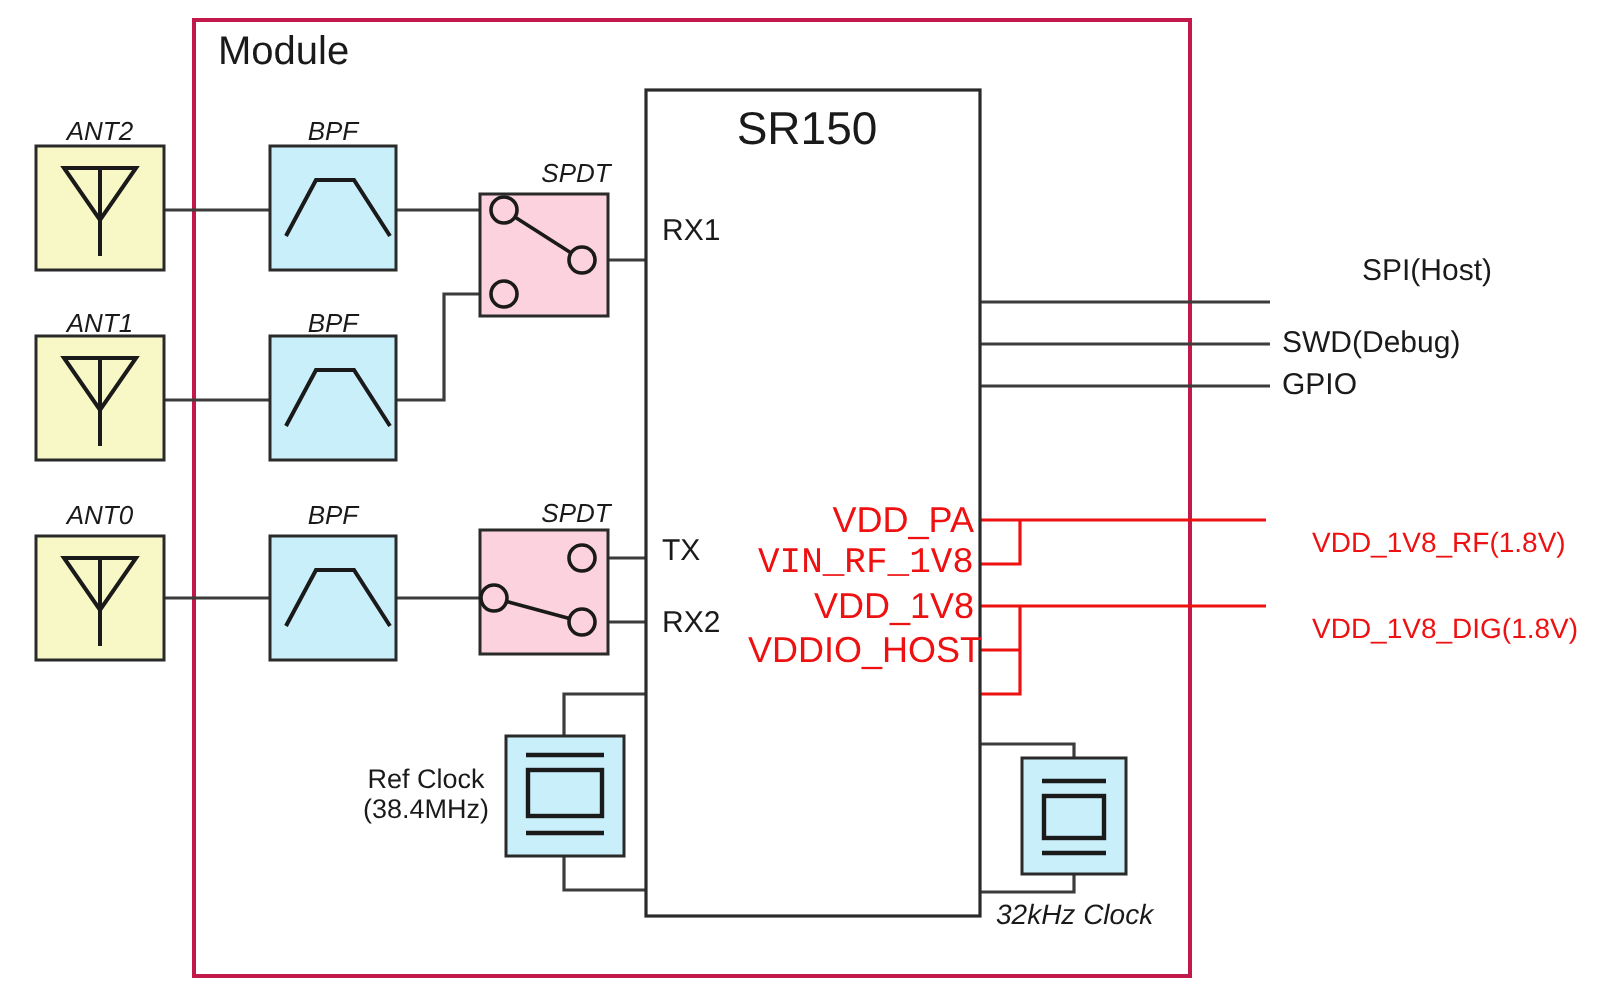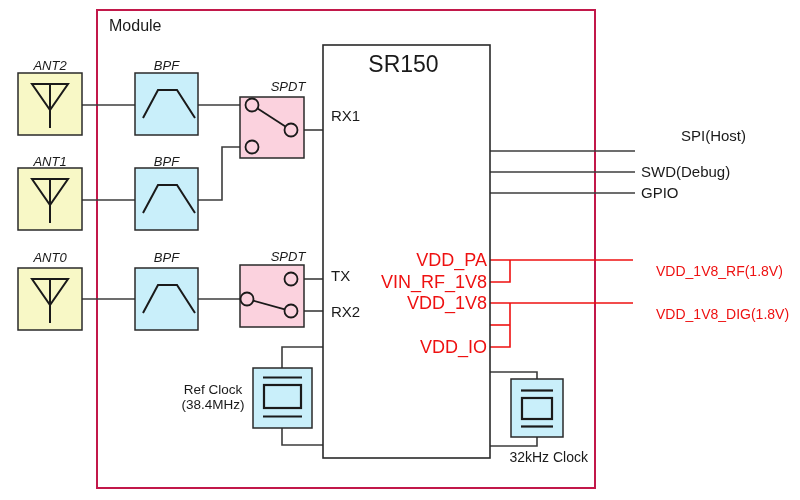--- a/index.html
+++ b/index.html
@@ -2,43 +2,43 @@
 <html><head>
 <meta charset="utf-8">
 <style>
   html,body{margin:0;padding:0;background:#ffffff;}
   #stage{
     position:relative;width:800px;height:500px;background:#ffffff;overflow:hidden;
     font-family:"Liberation Sans","DejaVu Sans",sans-serif;color:#1a1a1a;
   }
   #wires{position:absolute;left:0;top:0;width:800px;height:500px;}
   .lbl{position:absolute;white-space:nowrap;}
-  .module-title{left:109px;top:14px;font-size:16px;line-height:24px;}
+  .module-title{left:109px;top:14px;font-size:20px;line-height:24px;}
   .chip-title{left:323px;top:52px;width:161px;text-align:center;font-size:23px;line-height:25px;}
   .pin{font-size:15px;line-height:15px;left:331px;}
   .pin.rx1{top:108px;}
   .pin.tx{top:268px;}
   .pin.rx2{top:304px;}
   .pwrpin{left:374px;width:113px;text-align:right;font-size:18px;line-height:15px;color:#ee1111;}
-  .pwrpin.p1{top:253px;} .pwrpin.p2{top:275px;} .pwrpin.p3{top:296px;}
+  .pwrpin.p1{top:253px;} .pwrpin.p2{top:275px;font-family:Liberation Mono, monospace;} .pwrpin.p3{top:296px;}
   .pwrpin.p4{top:318px;} .pwrpin.p5{top:340px;}
   .hostsig{left:641px;font-size:15px;line-height:16px;}
   .hostsig.spi{top:128px;margin-left:40px;} .hostsig.swd{top:164px;} .hostsig.gpio{top:185px;}
   .rail{left:656px;font-size:14px;line-height:15px;color:#ee1111;margin-top:11px;}
   .rail.rf{top:253px;} .rail.dig{top:296px;}
   .blklbl{font-style:italic;font-size:13px;line-height:14px;text-align:center;width:64px;}
   .antlbl{left:18px;}
   .antlbl.a2{top:59px;} .antlbl.a1{top:155px;} .antlbl.a0{top:251px;}
   .bpflbl{left:135px;width:63px;}
   .bpflbl.b2{top:59px;} .bpflbl.b1{top:155px;} .bpflbl.b0{top:251px;}
   .spdtlbl{left:256px;}
   .spdtlbl.s-top{top:80px;} .spdtlbl.s-bot{top:250px;}
   .refclk{left:172px;width:82px;text-align:center;font-size:13.5px;line-height:15px;}
   .refclk.l1{top:382px;} .refclk.l2{top:397px;}
-  .rtclbl{left:498px;width:90px;text-align:right;font-size:14px;line-height:15px;top:450px;}
+  .rtclbl{left:498px;width:90px;text-align:left;font-size:14px;line-height:15px;top:450px;font-style:italic;}
 </style>
 </head>
 <body>
 
 <div id="stage">
 
   <svg id="wires" viewBox="0 0 800 500">
 
     <rect x="97" y="10" width="498" height="478" fill="none" stroke="#c2184a" stroke-width="2"></rect>
 
@@ -151,21 +151,21 @@
   <div class="lbl module-title">Module</div>
   <div class="lbl chip-title">SR150</div>
 
   <div class="lbl pin rx1">RX1</div>
   <div class="lbl pin tx">TX</div>
   <div class="lbl pin rx2">RX2</div>
 
   <div class="lbl pwrpin p1">VDD_PA</div>
   <div class="lbl pwrpin p2">VIN_RF_1V8</div>
   <div class="lbl pwrpin p3">VDD_1V8</div>
-  <div class="lbl pwrpin p5">VDD_IO</div>
+  <div class="lbl pwrpin p4">VDDIO_HOST</div>
 
   <div class="lbl hostsig spi">SPI(Host)</div>
   <div class="lbl hostsig swd">SWD(Debug)</div>
   <div class="lbl hostsig gpio">GPIO</div>
 
   <div class="lbl rail rf">VDD_1V8_RF(1.8V)</div>
   <div class="lbl rail dig">VDD_1V8_DIG(1.8V)</div>
 
   <div class="lbl blklbl antlbl a2">ANT2</div>
   <div class="lbl blklbl antlbl a1">ANT1</div>

